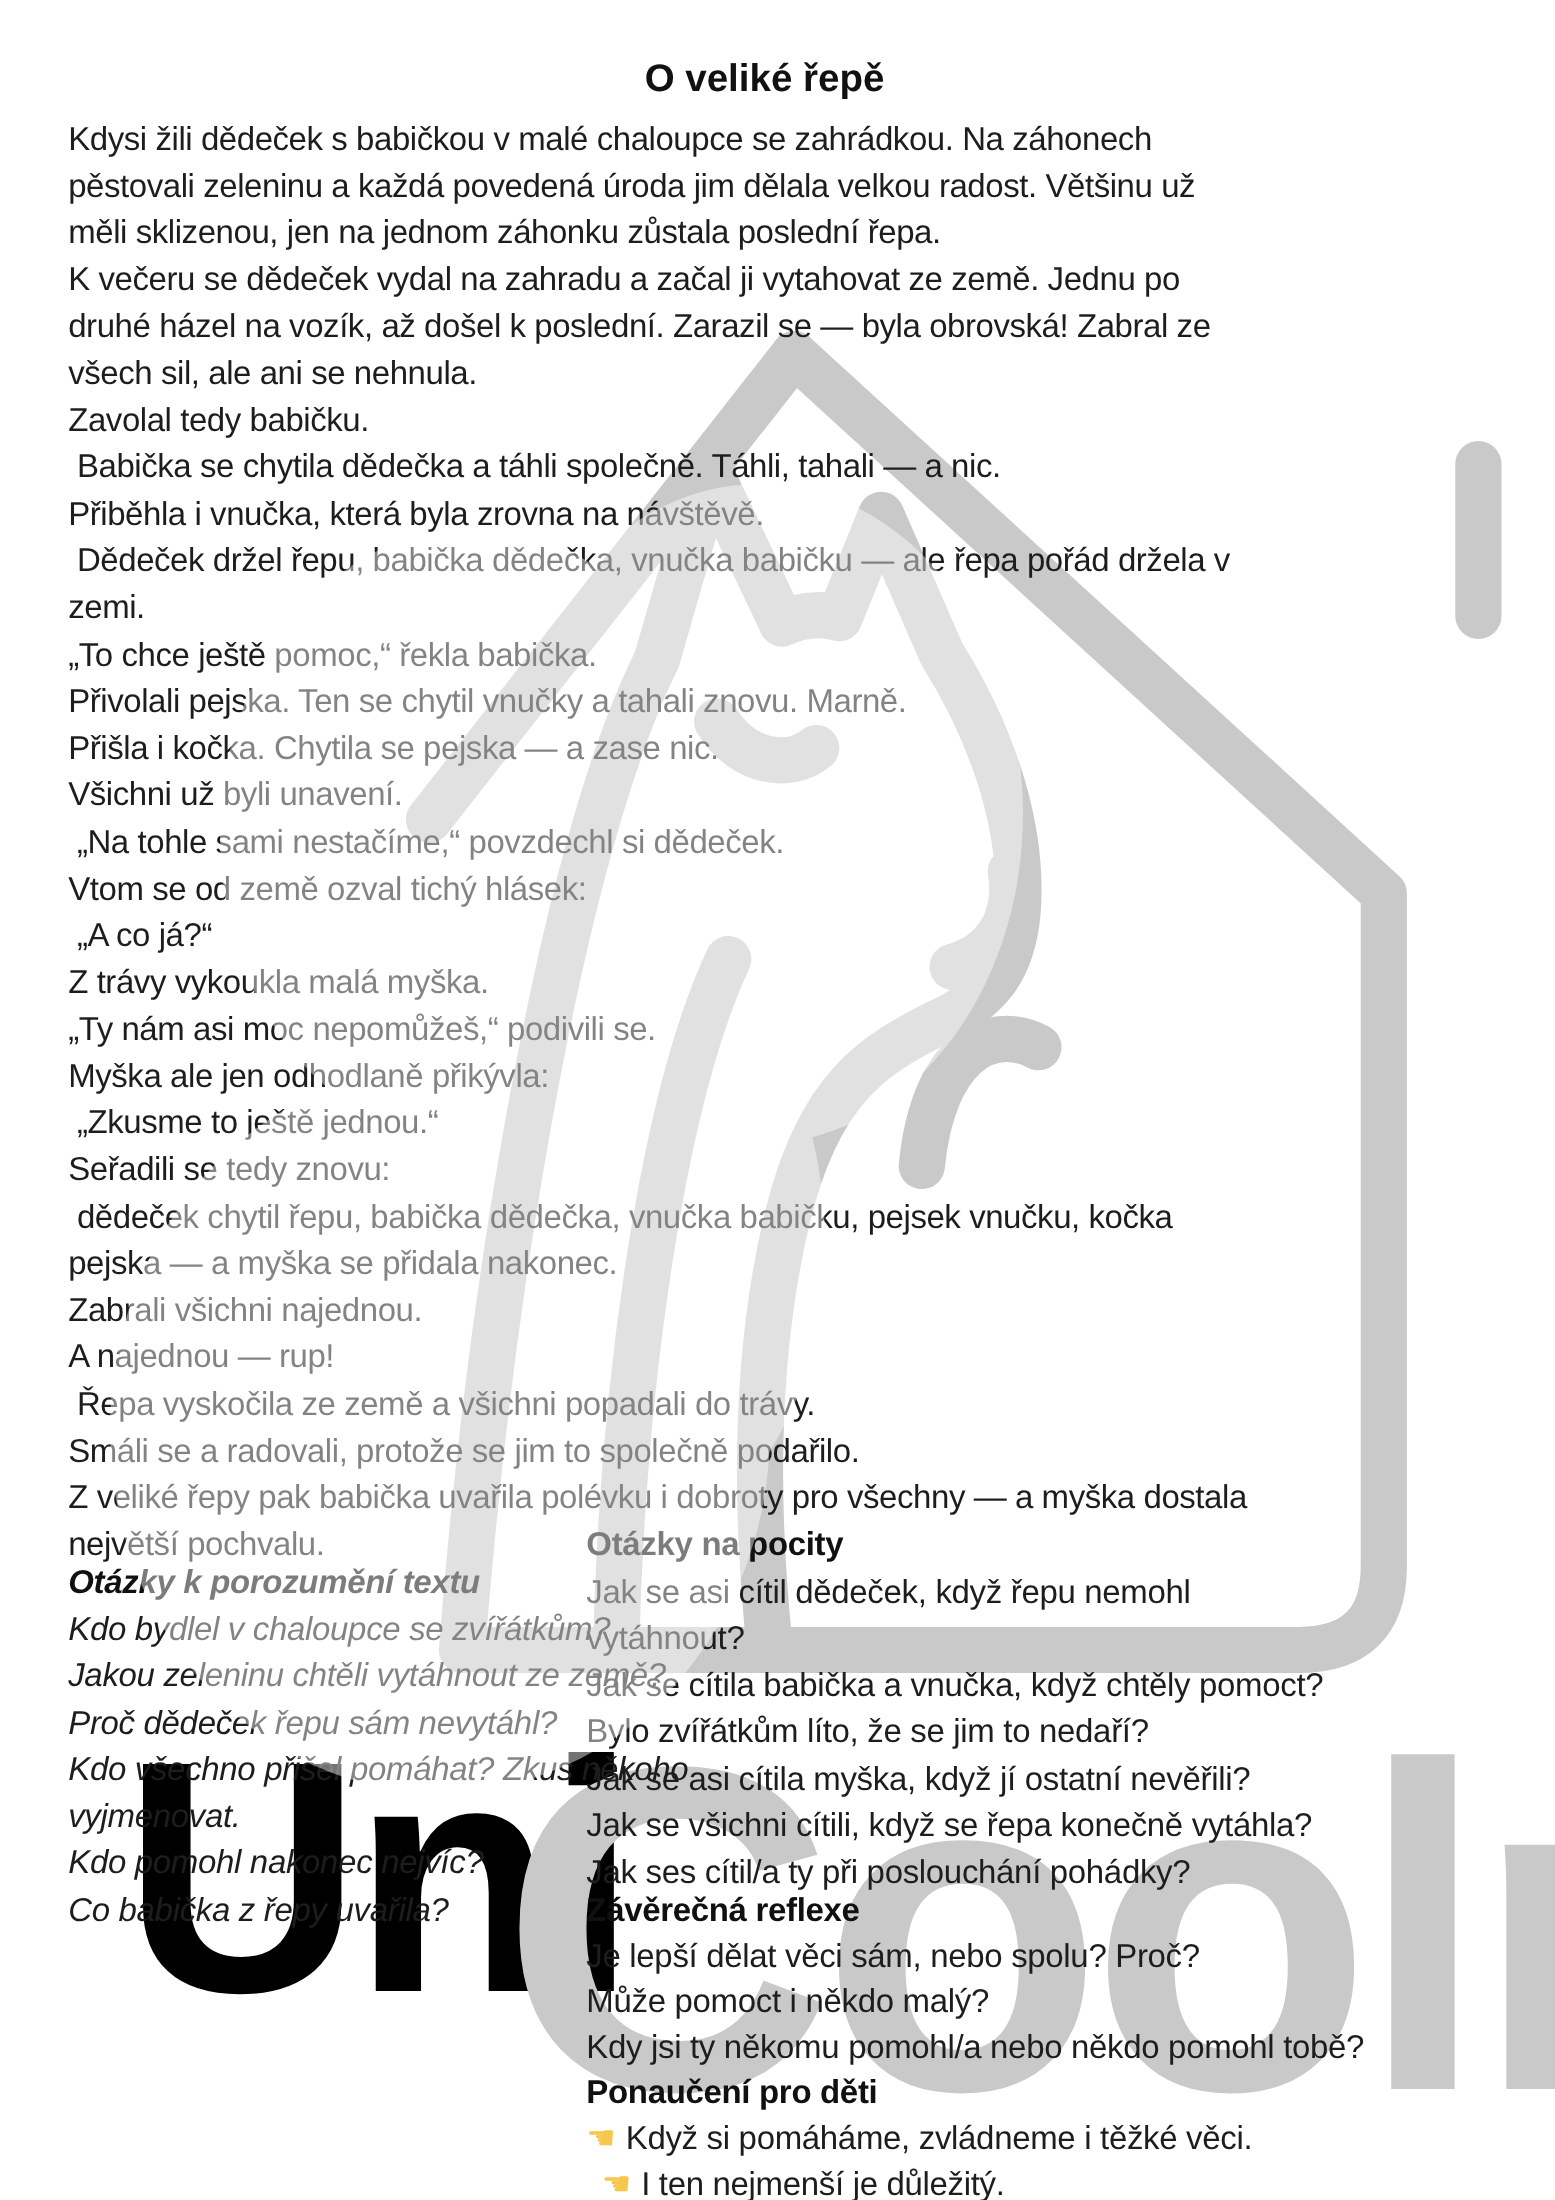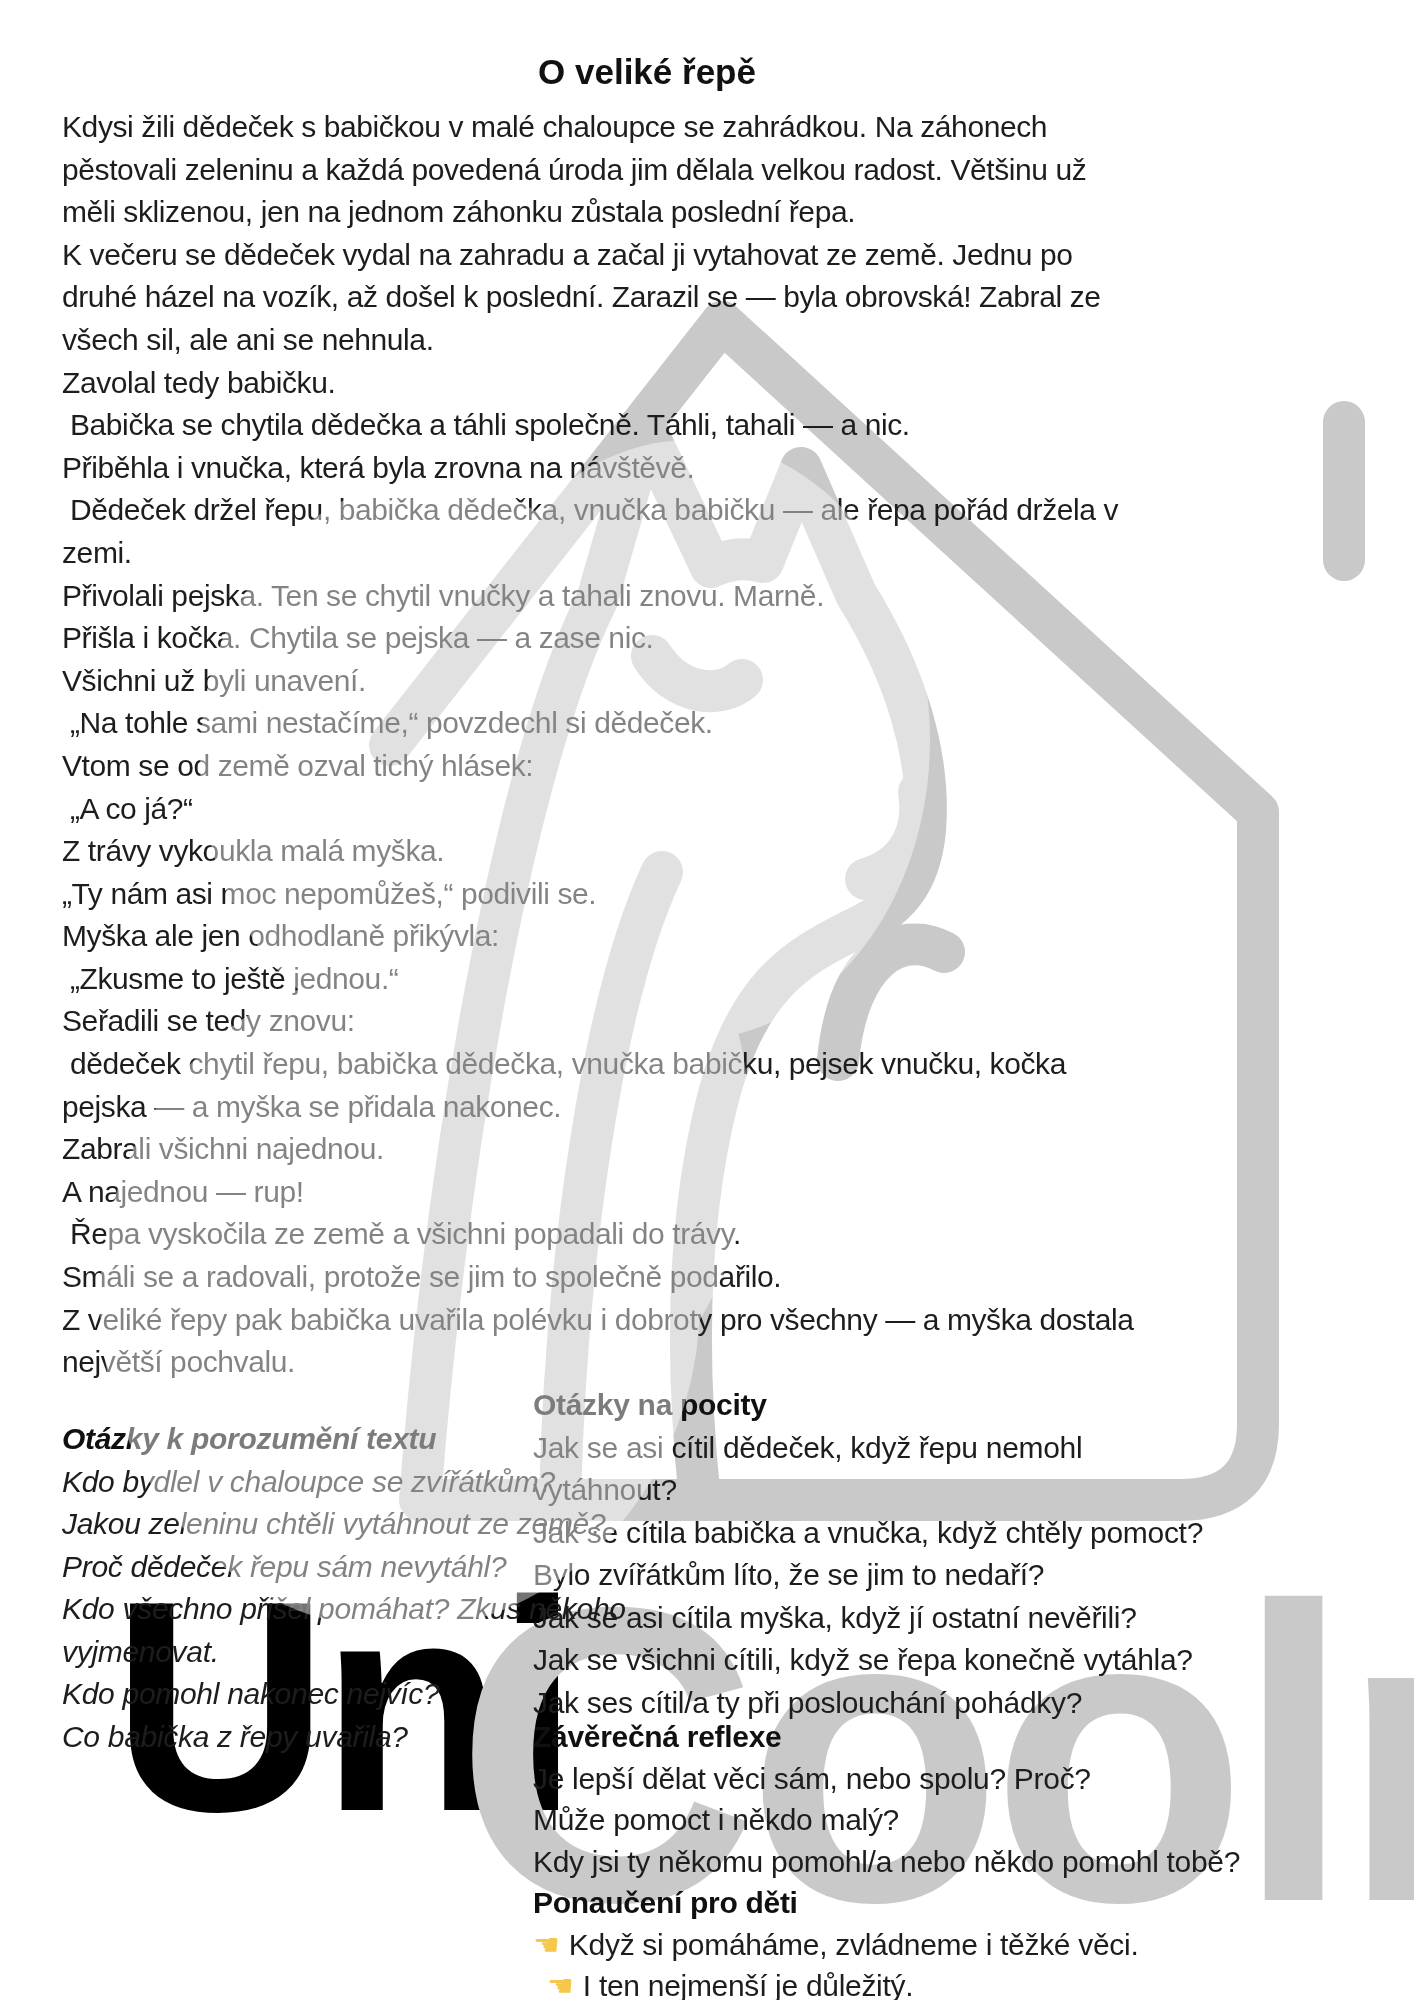--- a/index.html
+++ b/index.html
@@ -7,21 +7,21 @@
        font-family:"Liberation Sans","DejaVu Sans",sans-serif;color:#1d1d1d;}
   .layer{position:absolute;inset:0;width:1414px;height:2000px;}
   #wm-draw{z-index:1;pointer-events:none;}
   #brand{z-index:1;pointer-events:none;}
   #content{z-index:2;}
   #wash{z-index:3;pointer-events:none;}
   .brand-word{position:absolute;font-weight:700;line-height:1;white-space:nowrap;}
   #brand-uni{left:112px;top:1556px;font-size:300px;letter-spacing:-8px;}
   #brand-coolna{left:455px;top:1545px;font-size:420px;letter-spacing:-12px;}
   .title{position:absolute;top:52px;left:0;width:1294px;text-align:center;
-         font-size:35px;font-weight:700;color:#111;}
+         font-size:35px;font-weight:700;color:#111;padding-left:48px;}
   .story{position:absolute;top:106px;left:62px;font-size:30px;line-height:42.6px;
          letter-spacing:-0.4px;}
   .line{white-space:pre;}
   .qcol{position:absolute;font-size:30px;line-height:42.5px;letter-spacing:-0.3px;}
   #comprehension{left:62px;top:1418px;font-style:italic;}
   #feelings{left:533px;top:1384px;}
   #closing{left:533px;top:1716px;line-height:41.5px;}
   .sec-heading{font-weight:700;color:#101010;white-space:pre;}
   .lesson{white-space:pre;}
   .lesson .hand{font-family:"DejaVu Sans",sans-serif;font-weight:400;}
@@ -56,20 +56,21 @@
       <div class="line">pěstovali zeleninu a každá povedená úroda jim dělala velkou radost. Většinu už</div>
       <div class="line">měli sklizenou, jen na jednom záhonku zůstala poslední řepa.</div>
       <div class="line">K večeru se dědeček vydal na zahradu a začal ji vytahovat ze země. Jednu po</div>
       <div class="line">druhé házel na vozík, až došel k poslední. Zarazil se — byla obrovská! Zabral ze</div>
       <div class="line">všech sil, ale ani se nehnula.</div>
       <div class="line">Zavolal tedy babičku.</div>
       <div class="line"> Babička se chytila dědečka a táhli společně. Táhli, tahali — a nic.</div>
       <div class="line">Přiběhla i vnučka, která byla zrovna na návštěvě.</div>
       <div class="line"> Dědeček držel řepu, babička dědečka, vnučka babičku — ale řepa pořád držela v</div>
       <div class="line">zemi.</div>
+      <div class="line">„To chce ještě pomoc,“ řekla babička.</div>
       <div class="line">Přivolali pejska. Ten se chytil vnučky a tahali znovu. Marně.</div>
       <div class="line">Přišla i kočka. Chytila se pejska — a zase nic.</div>
       <div class="line">Všichni už byli unavení.</div>
       <div class="line"> „Na tohle sami nestačíme,“ povzdechl si dědeček.</div>
       <div class="line">Vtom se od země ozval tichý hlásek:</div>
       <div class="line"> „A co já?“</div>
       <div class="line">Z trávy vykoukla malá myška.</div>
       <div class="line">„Ty nám asi moc nepomůžeš,“ podivili se.</div>
       <div class="line">Myška ale jen odhodlaně přikývla:</div>
       <div class="line"> „Zkusme to ještě jednou.“</div>

